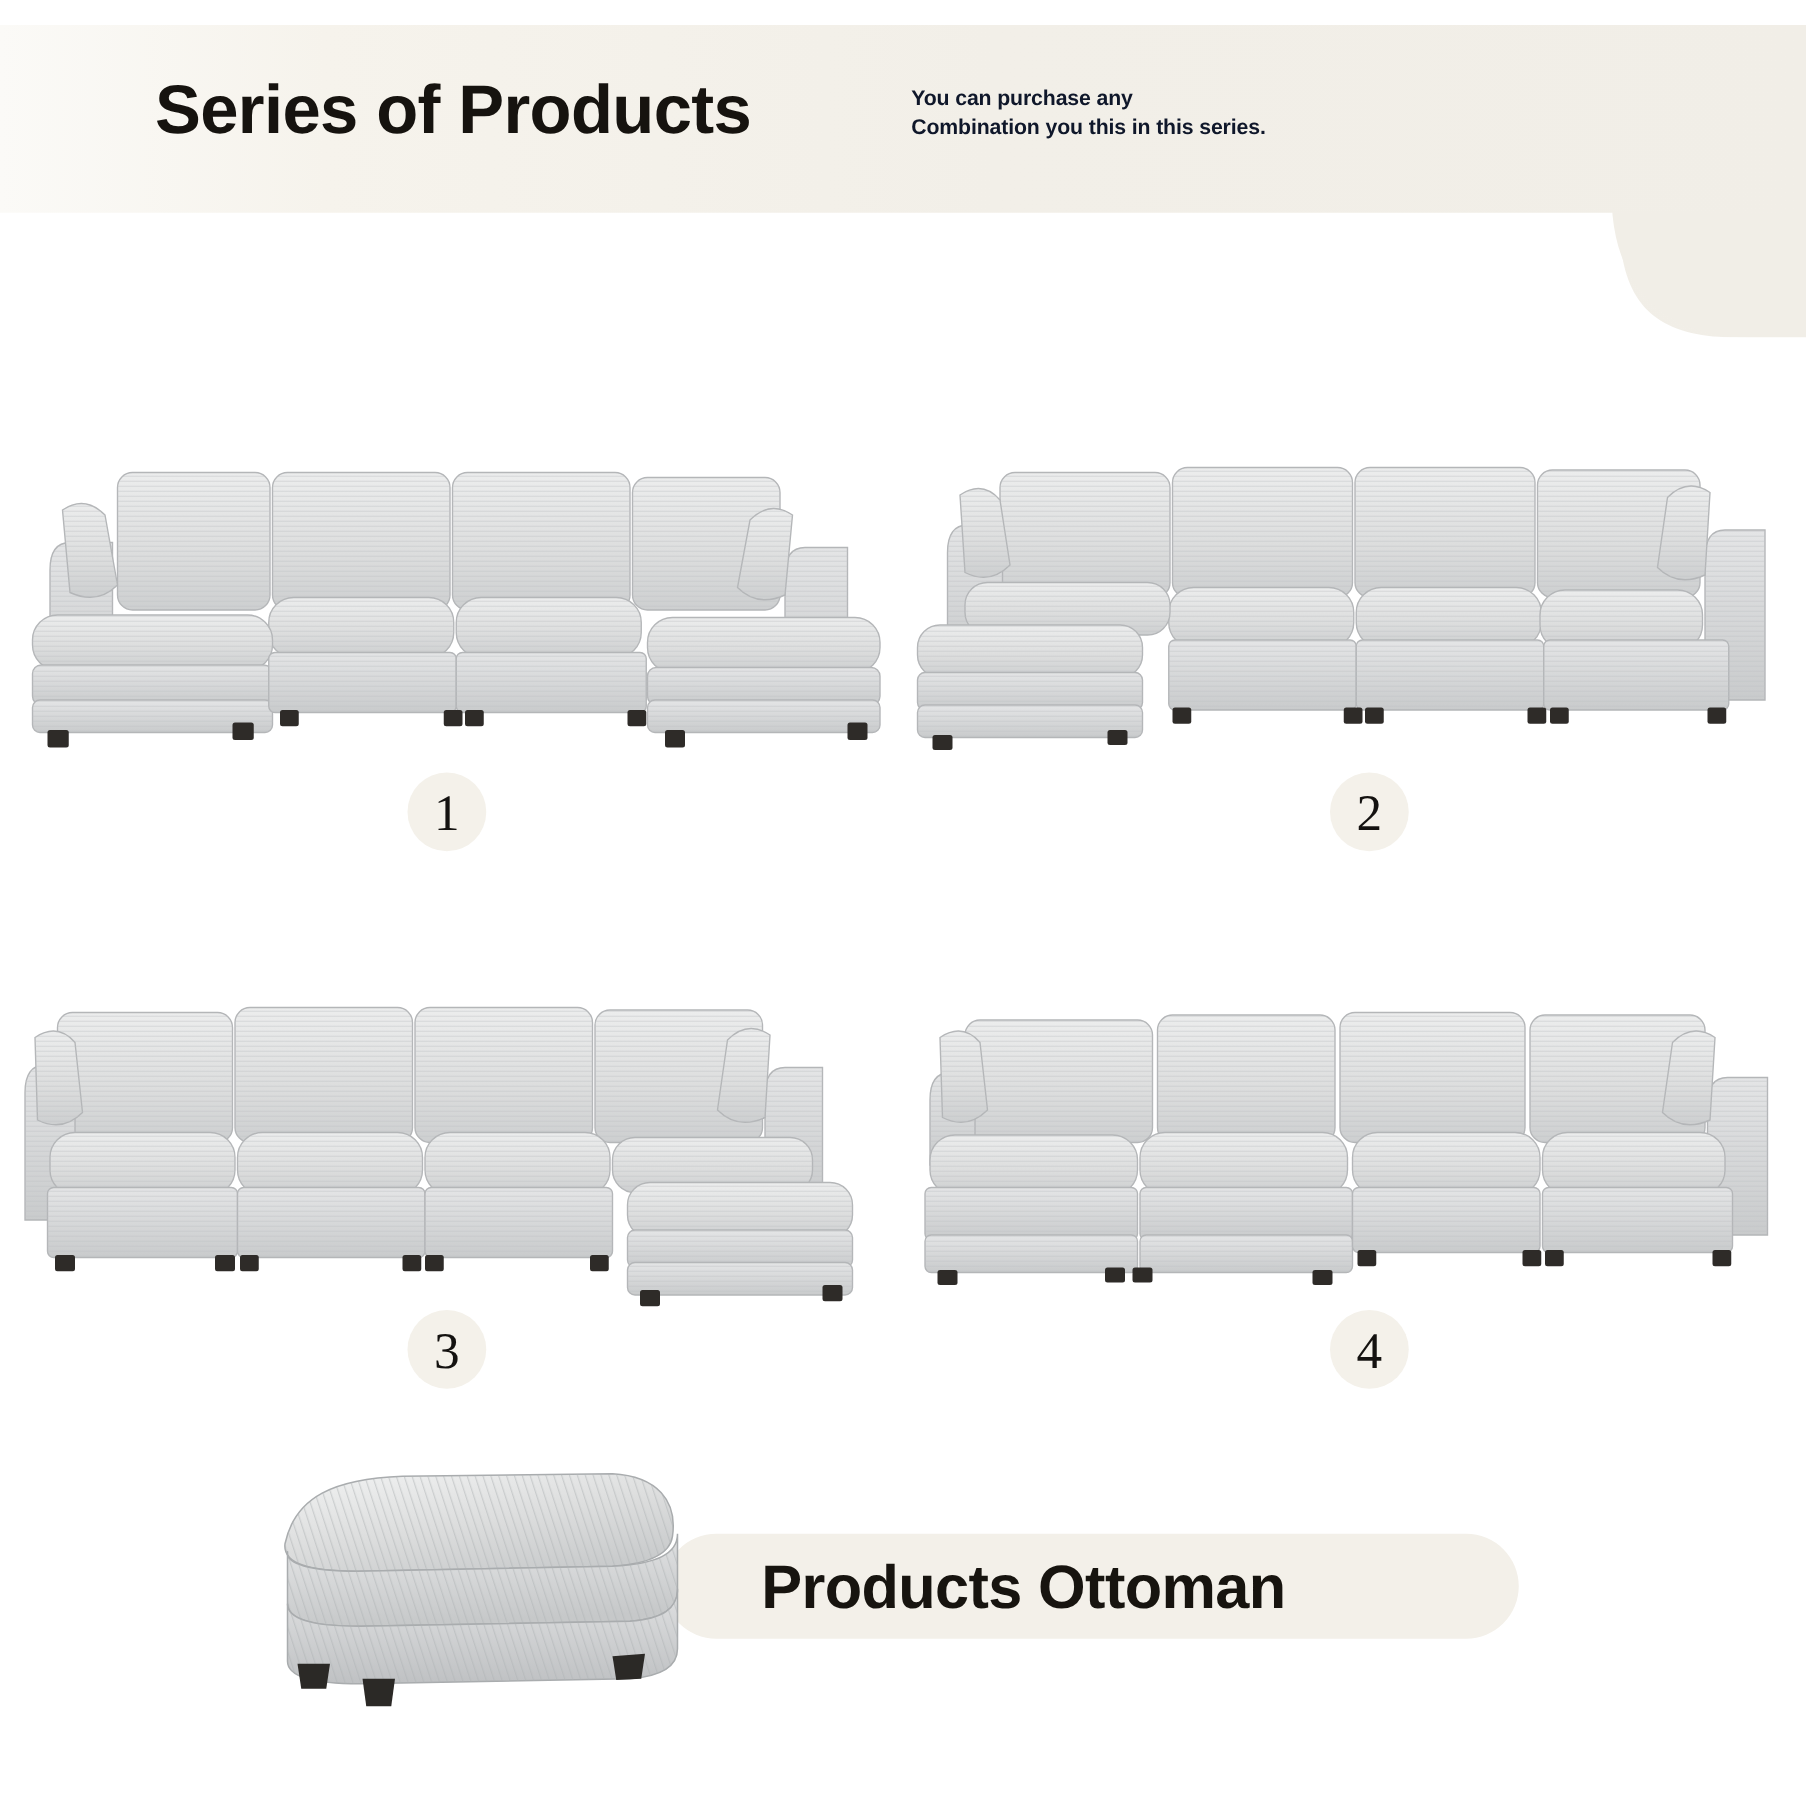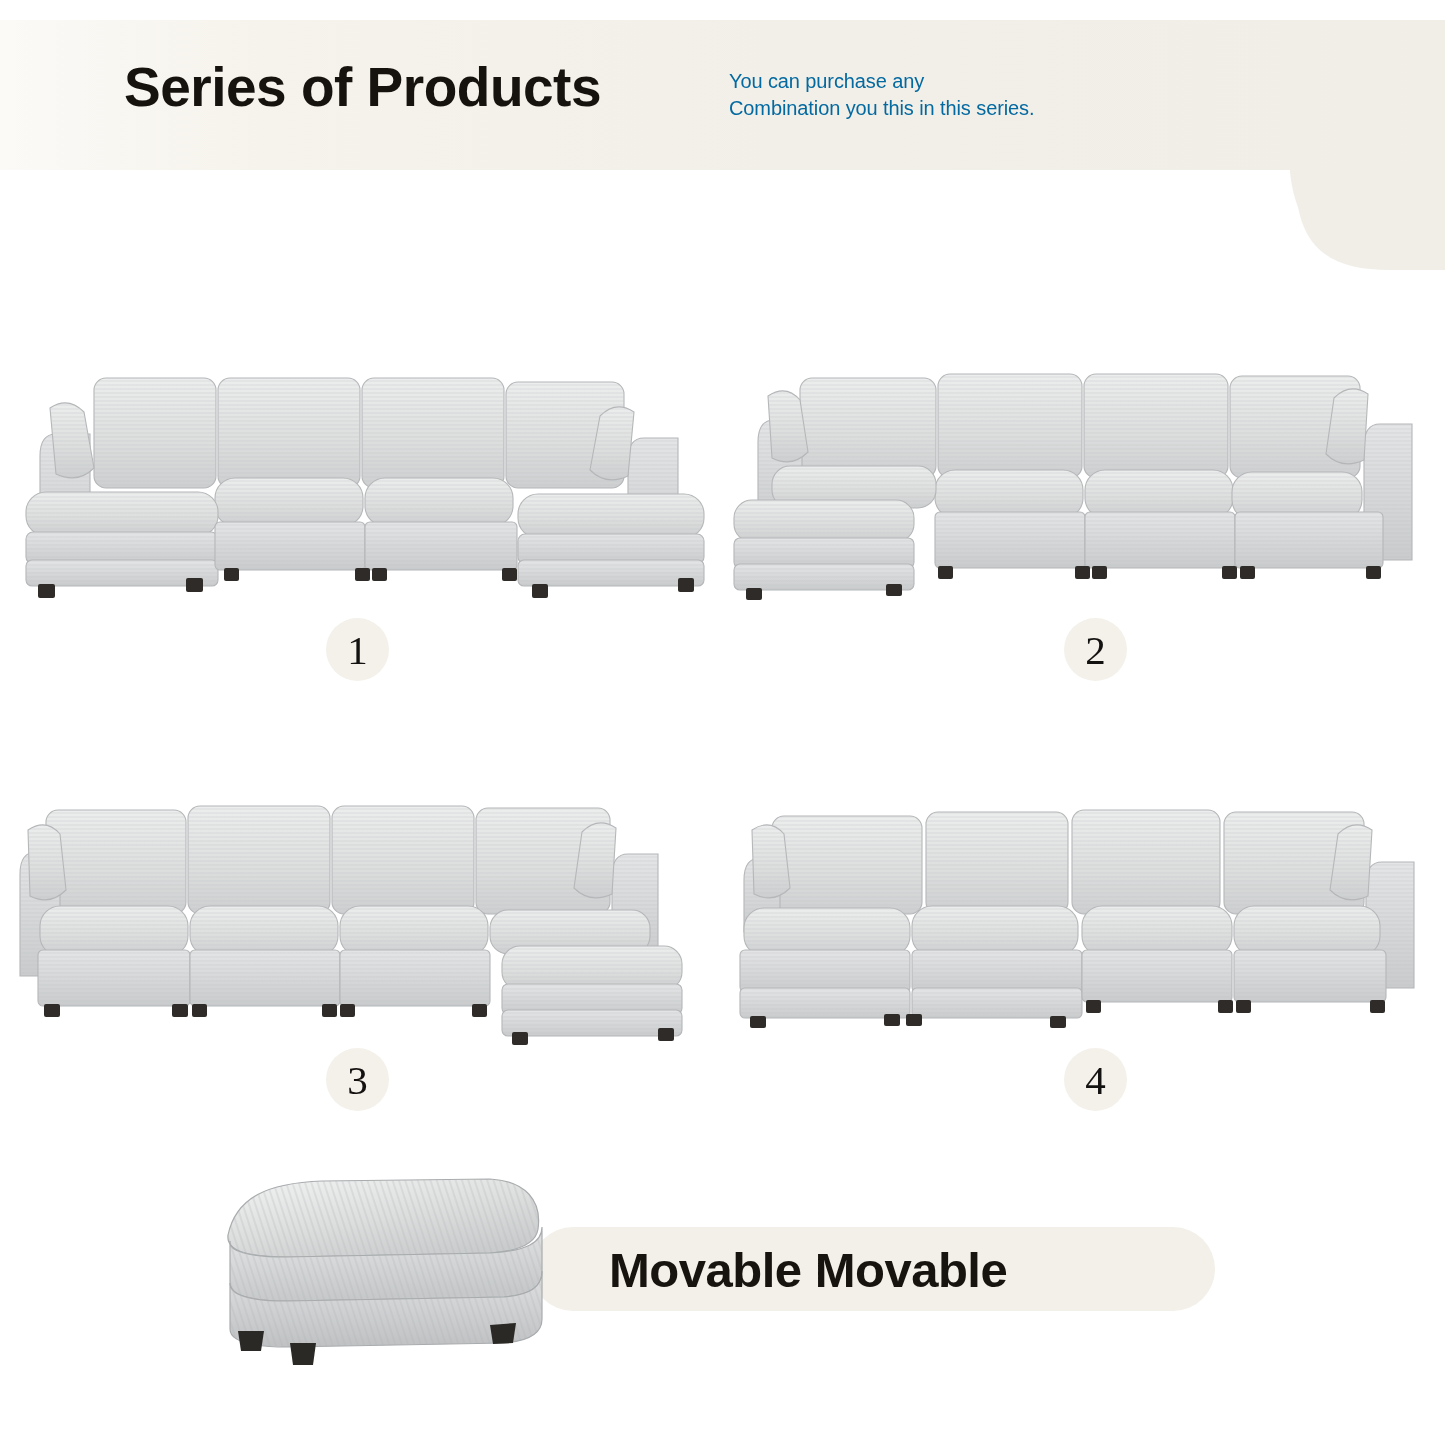--- a/index.html
+++ b/index.html
@@ -35,23 +35,23 @@
     font-size: 55px;
     font-weight: 700;
     letter-spacing: -0.5px;
     color: #16130f;
     white-space: nowrap;
     line-height: 1.1;
   }
   .header-sub {
     position: absolute;
     left: 729px; top: 48px;
-    font-size: 20px;
-    font-weight: 400;
-    color: #0369a1;
+    font-size: 17px;
+    font-weight: 700;
+    color: #0f172a;
     line-height: 1.33;
     letter-spacing: -0.1px;
     white-space: nowrap;
   }
 
   
   .product-cell { position: absolute; }
 
   .badge {
     position: absolute;
@@ -465,15 +465,15 @@
                  L98,126 C58,126 40,120 40,108 Z" fill="url(#ribV)" stroke="none"></path>
       </g>
       <g fill="#2b2926" stroke="none">
         <path d="M48,156 l26,0 l-3,20 l-20,0 z"></path>
         <path d="M100,168 l26,0 l-3,22 l-20,0 z"></path>
         <path d="M300,150 l26,-2 l-3,20 l-20,1 z"></path>
       </g>
     </svg>
   </div>
 
-  <div class="ottoman-label">Movable Movable</div>
+  <div class="ottoman-label">Products Ottoman</div>
 
 </div>
 
 </body></html>

